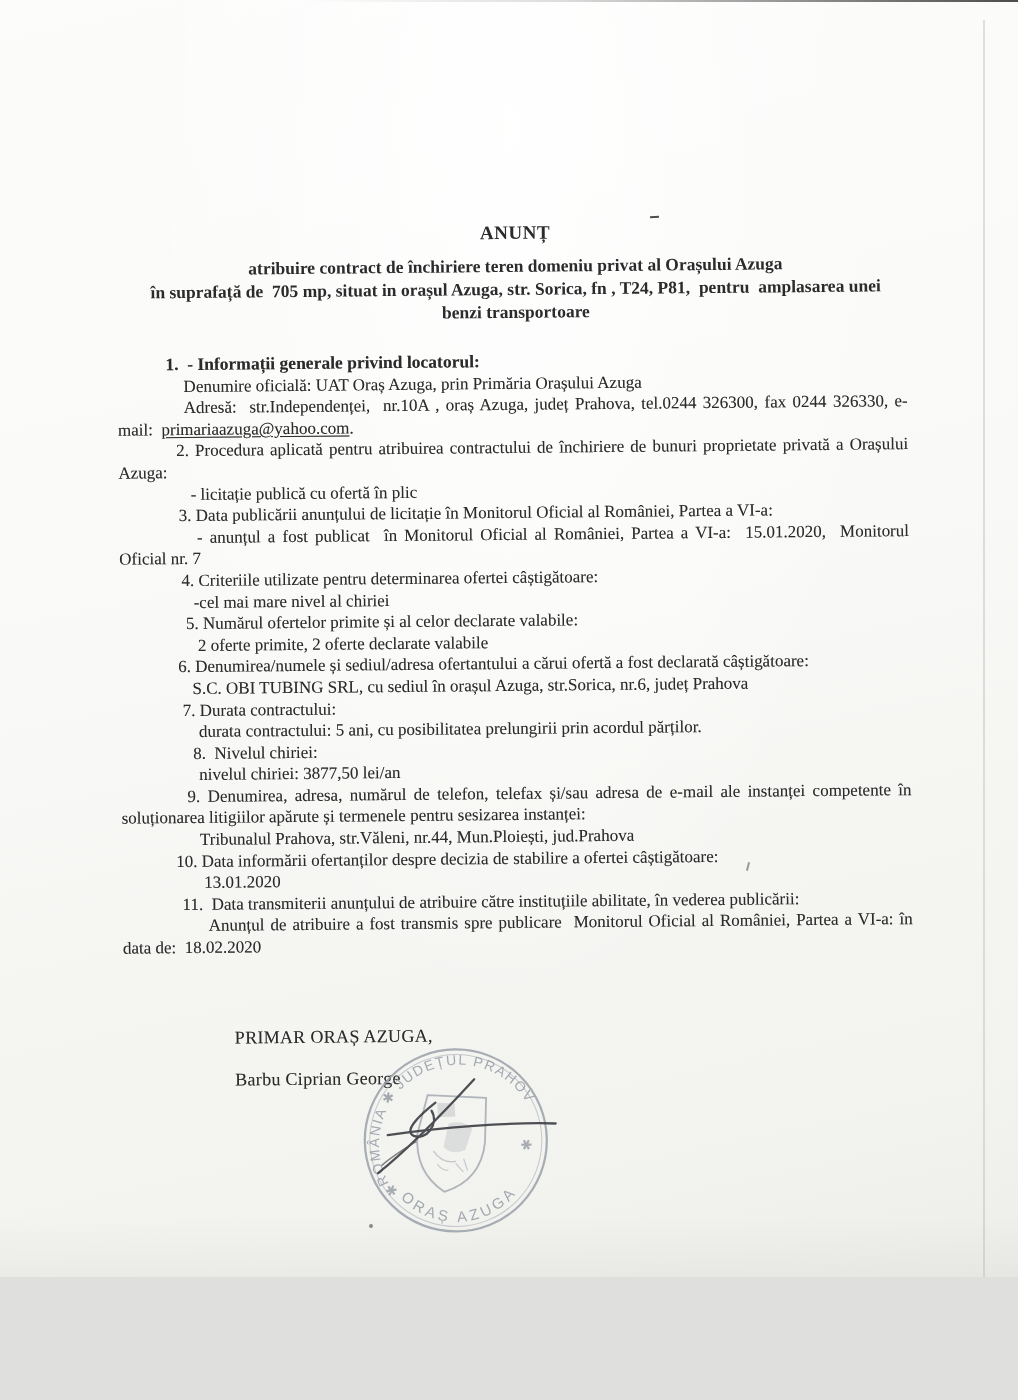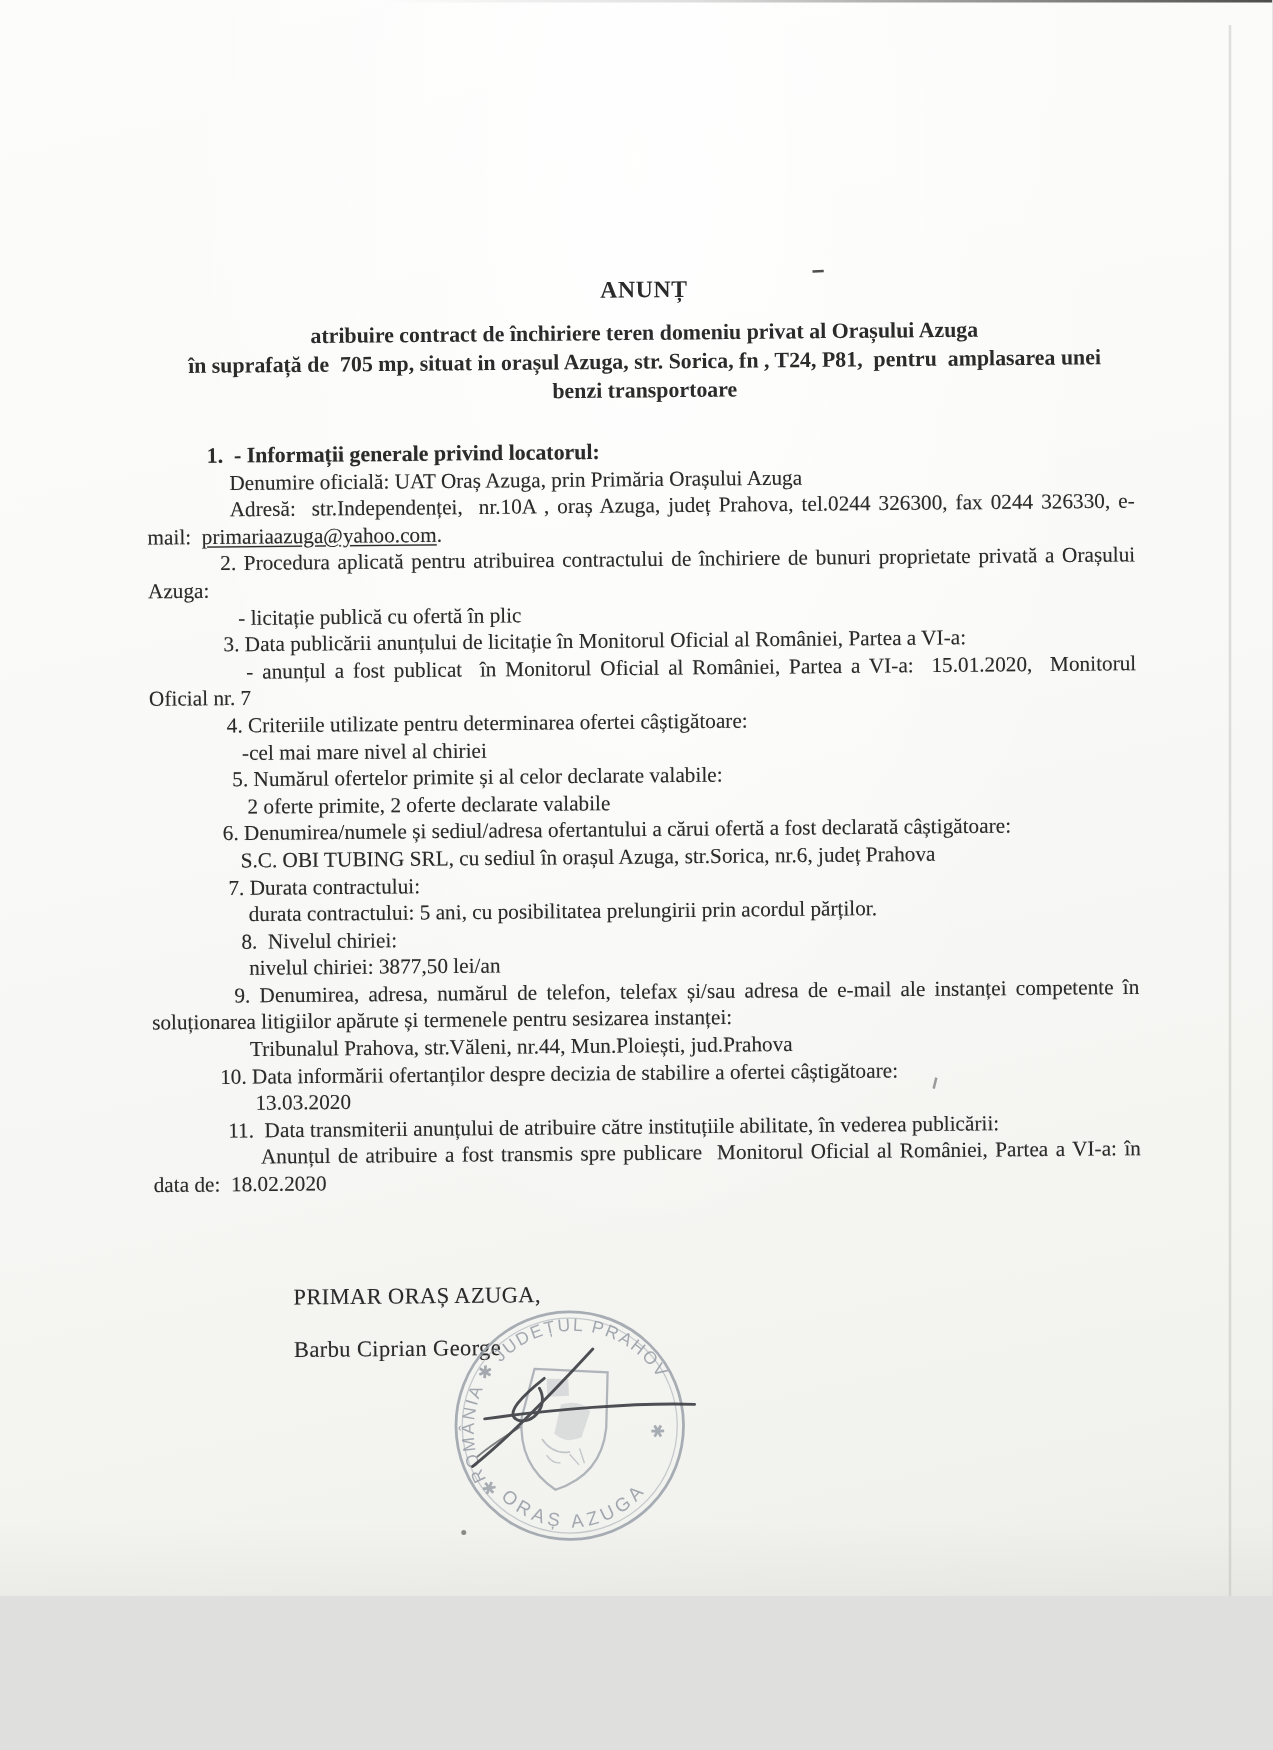--- a/index.html
+++ b/index.html
@@ -70,21 +70,21 @@
           <p class="line" style="text-indent: 78px;"><span>2 oferte primite, 2 oferte declarate valabile</span></p>
           <p class="line justify" style="text-indent: 58px;"><span>6. Denumirea/numele și sediul/adresa ofertantului a cărui ofertă a fost declarată câștigătoare:</span></p>
           <p class="line" style="text-indent: 72px;"><span>S.C. OBI TUBING SRL, cu sediul în orașul Azuga, str.Sorica, nr.6, județ Prahova</span></p>
           <p class="line" style="text-indent: 62px;"><span>7. Durata contractului:</span></p>
           <p class="line" style="text-indent: 78px;"><span>durata contractului: 5 ani, cu posibilitatea prelungirii prin acordul părților.</span></p>
           <p class="line" style="text-indent: 72px;"><span>8.&nbsp; Nivelul chiriei:</span></p>
           <p class="line" style="text-indent: 78px;"><span>nivelul chiriei: 3877,50 lei/an</span></p>
           <p class="line justify" style="text-indent: 66px;"><span>9. Denumirea, adresa, numărul de telefon, telefax și/sau adresa de e-mail ale instanței competente în soluționarea litigiilor apărute și termenele pentru sesizarea instanței:</span></p>
           <p class="line" style="text-indent: 78px;"><span>Tribunalul Prahova, str.Văleni, nr.44, Mun.Ploiești, jud.Prahova</span></p>
           <p class="line" style="text-indent: 54px;"><span>10. Data informării ofertanților despre decizia de stabilire a ofertei câștigătoare:</span></p>
-          <p class="line" style="text-indent: 82px;"><span>13.03.2020</span></p>
+          <p class="line" style="text-indent: 82px;"><span>13.01.2020</span></p>
           <p class="line" style="text-indent: 60px;"><span>11.&nbsp; Data transmiterii anunțului de atribuire către instituțiile abilitate, în vederea publicării:</span></p>
           <p class="line justify" style="text-indent: 86px;"><span>Anunțul de atribuire a fost transmis spre publicare&nbsp; Monitorul Oficial al României, Partea a VI-a: în data de:&nbsp; 18.02.2020</span></p>
         </div>
 
       <div class="sig-block">
         <p class="sig-line">PRIMAR ORAȘ AZUGA,</p>
         <p class="sig-line">Barbu Ciprian George</p>
       </div>
 
       <svg class="stamp-svg" width="268" height="214" viewBox="0 0 268 214">

